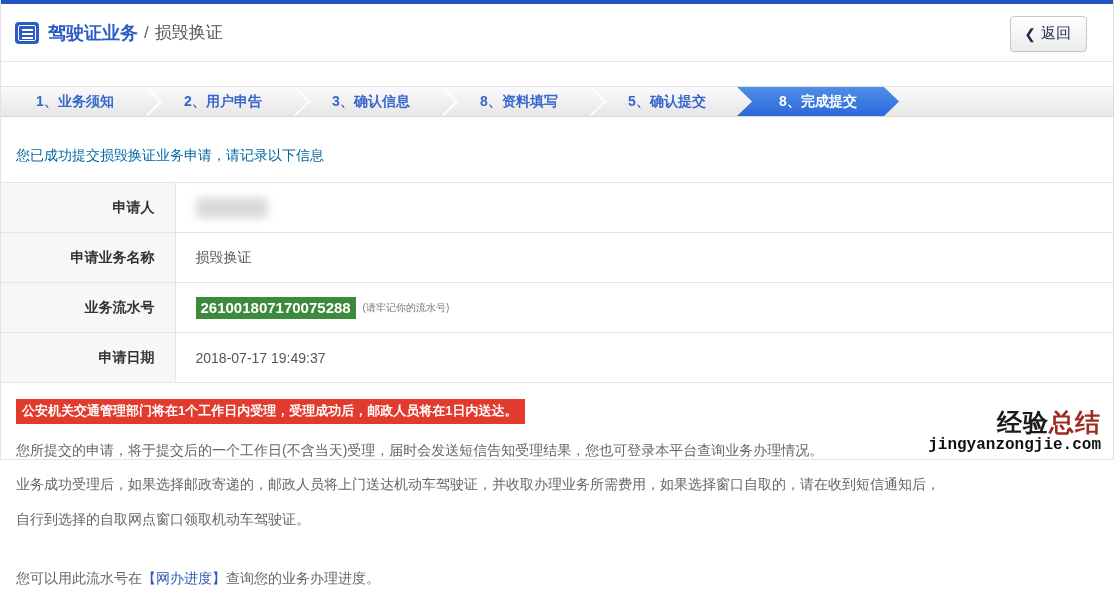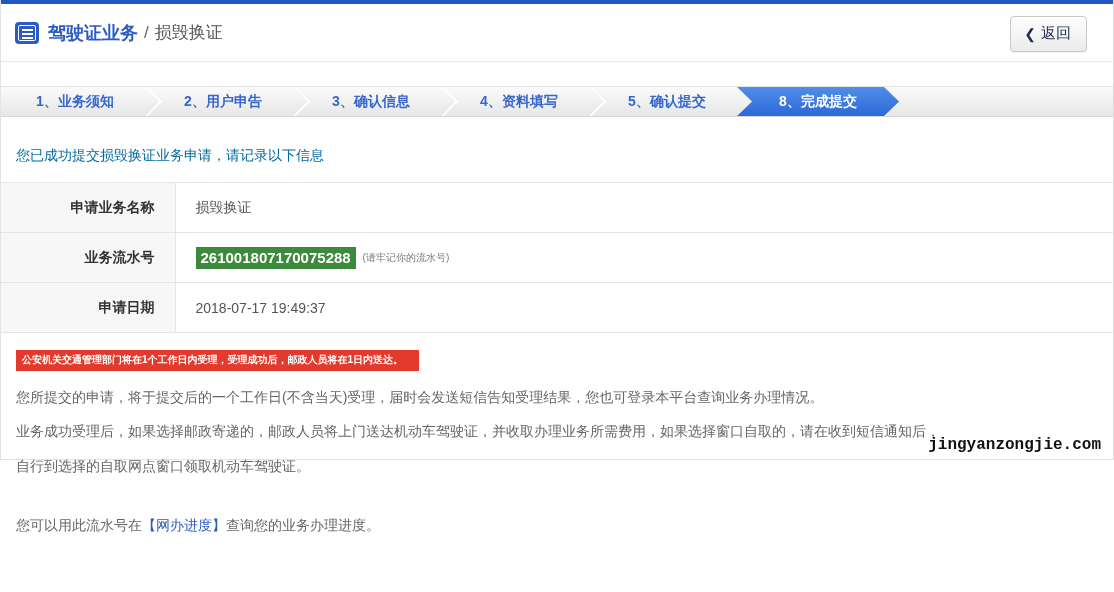--- a/index.html
+++ b/index.html
@@ -149,22 +149,22 @@
   }
   .serial-note { color: #777; font-size: 10px; margin-left: 3px; }
 
   
   .warning-wrap { margin: 16px 15px 0 15px; }
   .warning {
     display: inline-block;
     background: #e23b2e;
     color: #fff;
     font-weight: bold;
-    font-size: 10px;
-    padding: 3px 16px 4px 6px;
+    font-size: 13px;
+    padding: 3px 8px 4px 6px;
   }
 
   
   .notes { margin: 11px 15px 0 15px; color: #666; font-size: 14px; }
   .notes .p1 { line-height: 30px; }
   .notes .p2 { line-height: 35px; margin-top: 2px; }
   .progress-hint {
     margin: 33px 15px 0 15px;
     color: #666; font-size: 14px;
   }
@@ -200,29 +200,33 @@
     <div class="back-btn">
       <span class="chev">❮</span>
       <span>返回</span>
     </div>
   </div>
 
   <div class="steps">
     <div class="step">1、业务须知</div>
     <div class="step">2、用户申告</div>
     <div class="step">3、确认信息</div>
-    <div class="step">4、资料填写</div>
+    <div class="step">8、资料填写</div>
     <div class="step">5、确认提交</div>
     <div class="step active">8、完成提交</div>
   </div>
 
   <div class="success-msg">您已成功提交损毁换证业务申请，请记录以下信息</div>
 
   <table class="info-table">
     <tbody>
+        <tr>
+      <th>申请人</th>
+      <td><span class="redacted"></span></td>
+    </tr>
     <tr>
       <th>申请业务名称</th>
       <td>损毁换证</td>
     </tr>
     <tr>
       <th>业务流水号</th>
       <td>
         <span class="serial-badge">261001807170075288</span>
         <span class="serial-note">(请牢记你的流水号)</span>
       </td>
@@ -244,15 +248,18 @@
       <div>业务成功受理后，如果选择邮政寄递的，邮政人员将上门送达机动车驾驶证，并收取办理业务所需费用，如果选择窗口自取的，请在收到短信通知后，</div>
       <div>自行到选择的自取网点窗口领取机动车驾驶证。</div>
     </div>
   </div>
 
   <div class="progress-hint">
     <span>您可以用此流水号在</span><span class="progress-link">【网办进度】</span><span>查询您的业务办理进度。</span>
   </div>
 
   <div class="watermark">
+    <div class="wm-cn">
+      <span class="black">经验</span><span class="red">总结</span>
+    </div>
     <div class="wm-domain">jingyanzongjie.com</div>
   </div>
 </div>
 
 </body></html>

